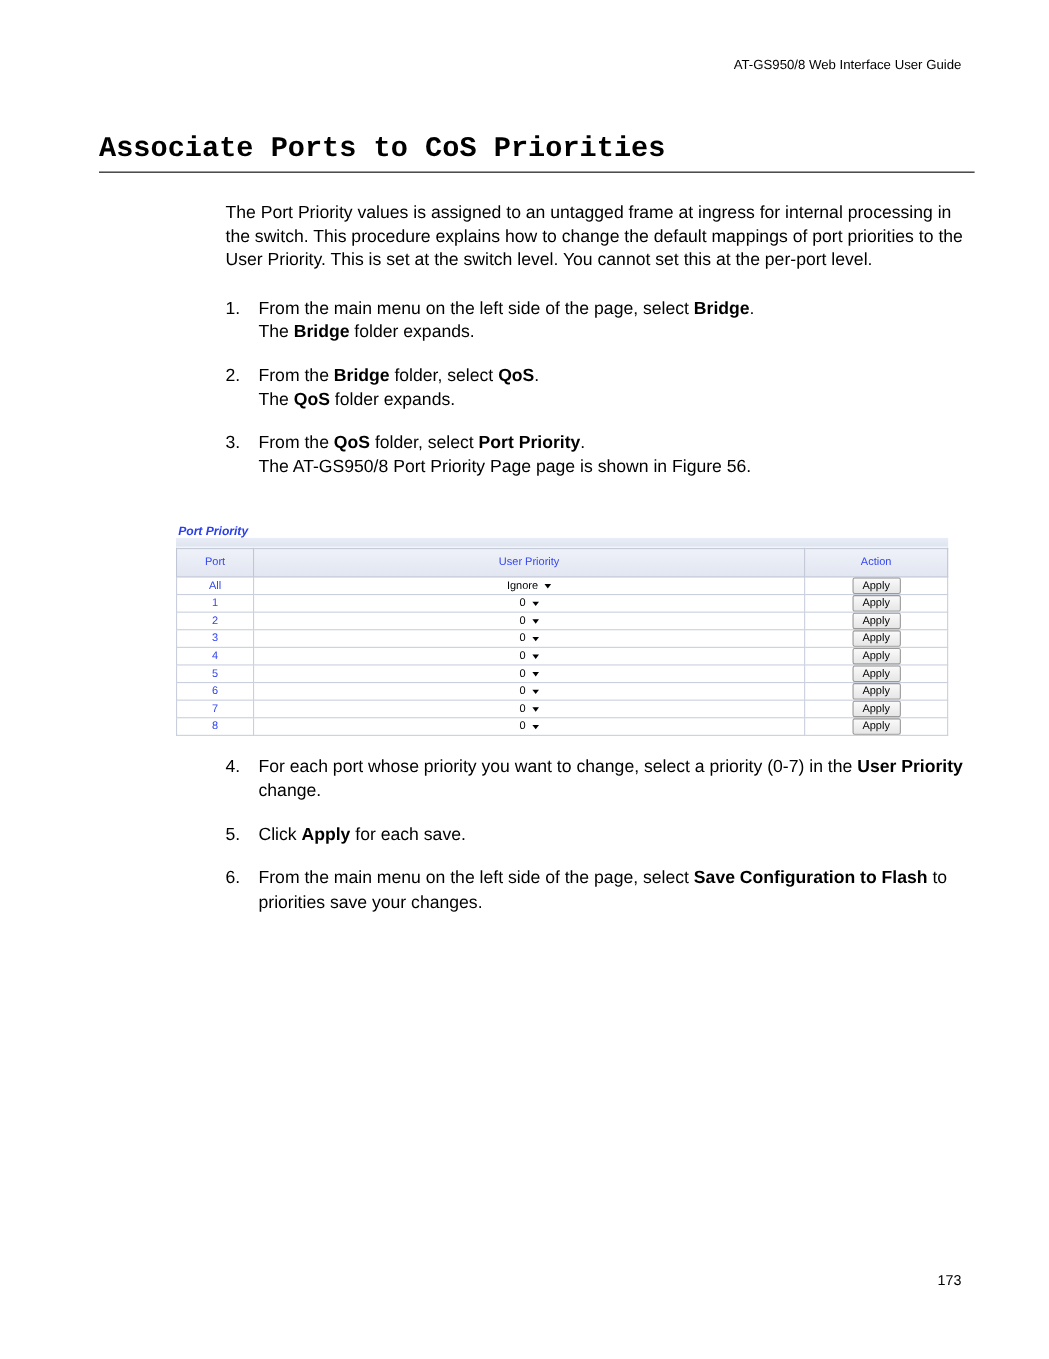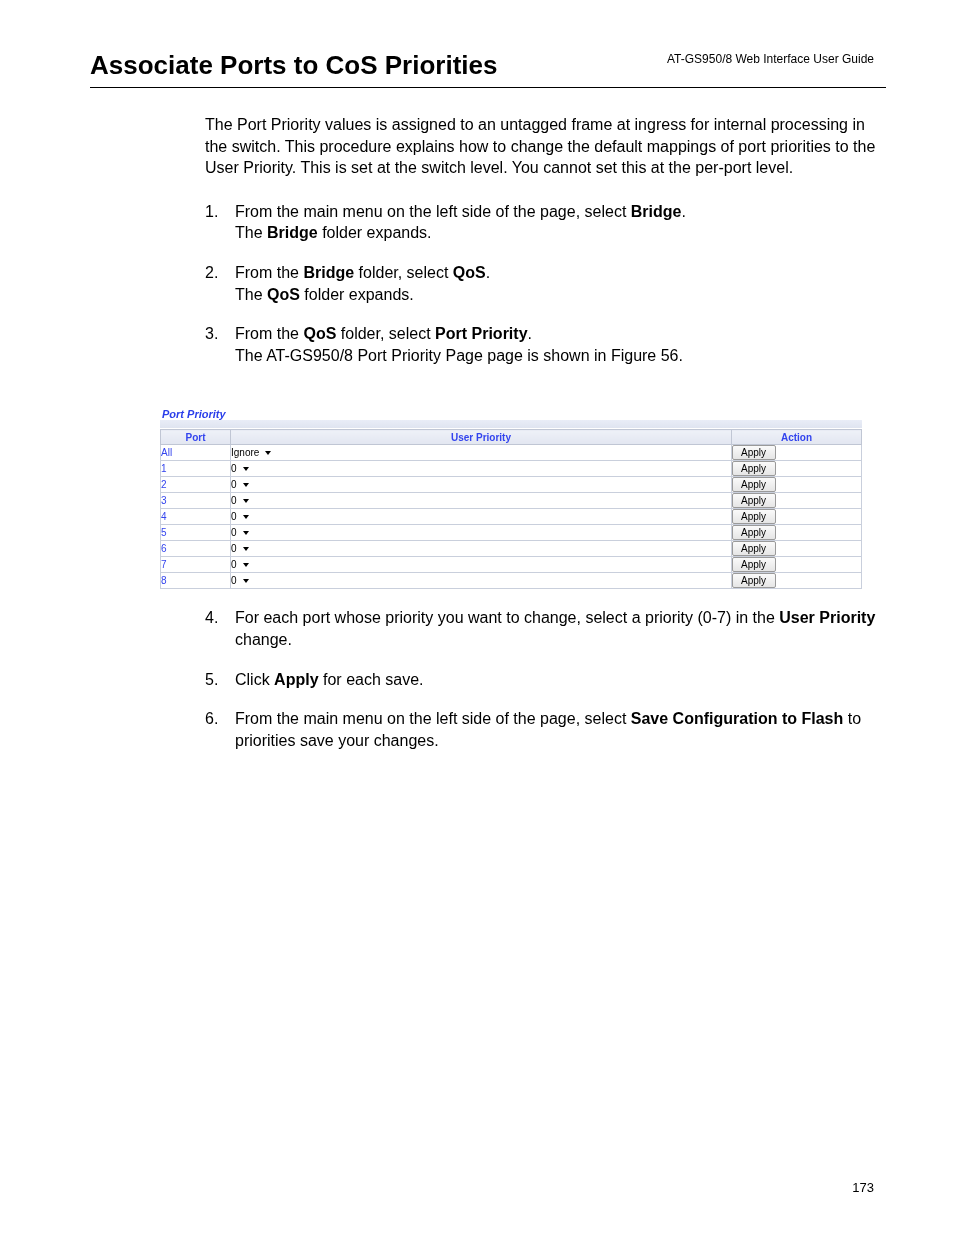--- a/index.html
+++ b/index.html
@@ -16,23 +16,24 @@
     padding: 50px 68px 0 90px;
   }
   .running-header {
     position: absolute;
     top: 52px; right: 80px;
     font-size: 12px;
     color: #000;
     font-family: Arial, sans-serif;
   }
   .title {
-    font-family: Liberation Sans, sans-serif;
+    font-family: Liberation Mono, monospace;
     font-weight: bold;
     font-size: 26px;
+    margin-top: 70px;
     padding-bottom: 6px;
     border-bottom: 1px solid #000;
   }
   .body-col {
     margin-left: 115px;
     margin-right: 0;
     font-size: 16px;
     line-height: 1.35;
     font-family: Arial, sans-serif;
   }
@@ -73,29 +74,30 @@
     margin-bottom: 1px;
   }
   table.port-table {
     width: 100%;
     border-collapse: collapse;
     font-size: 10px;
   }
   table.port-table th {
     background: linear-gradient(to bottom,#eef1f8,#e2e6f1);
     color: #3344ee;
-    font-weight: bold;
+    font-weight: normal;
     border: 1px solid #c0c6d4;
     padding: 1px 4px;
-    height: 15px;
+    height: 26px;
   }
   table.port-table td {
     border: 1px solid #c9cfdc;
     background: #fff;
     color: #3344ee;
+    text-align: center;
     padding: 0;
     height: 14px;
   }
   .col-port  { width: 70px; }
   .col-pri   { }
   .col-act   { width: 130px; }
   .dd {
     display: inline-flex;
     align-items: center;
     gap: 6px;
@@ -129,21 +131,21 @@
 
   .figure-caption {
     text-align: center;
     font-size: 16px;
     margin-top: 46px;
     font-family: Arial, sans-serif;
   }
 
   .page-number {
     position: absolute;
-    bottom: 40px; right: 80px;
+    bottom: 64px; right: 80px;
     font-size: 13px;
   }
 </style>
 </head>
 <body>
 
 <div class="page">
 
   <div class="running-header">AT-GS950/8  Web Interface User Guide</div>
 

